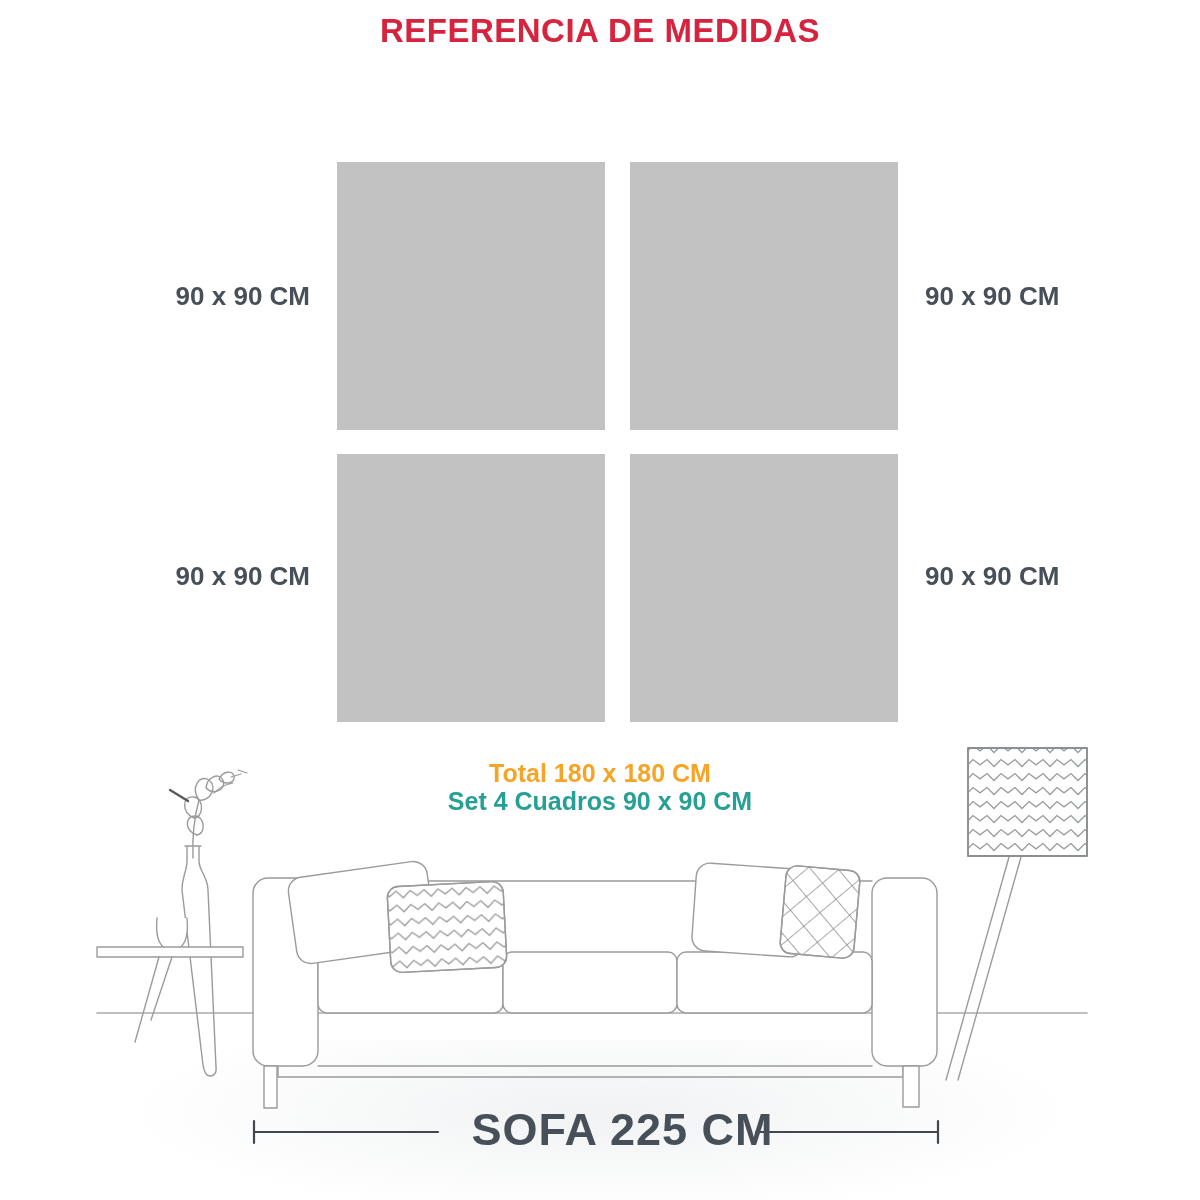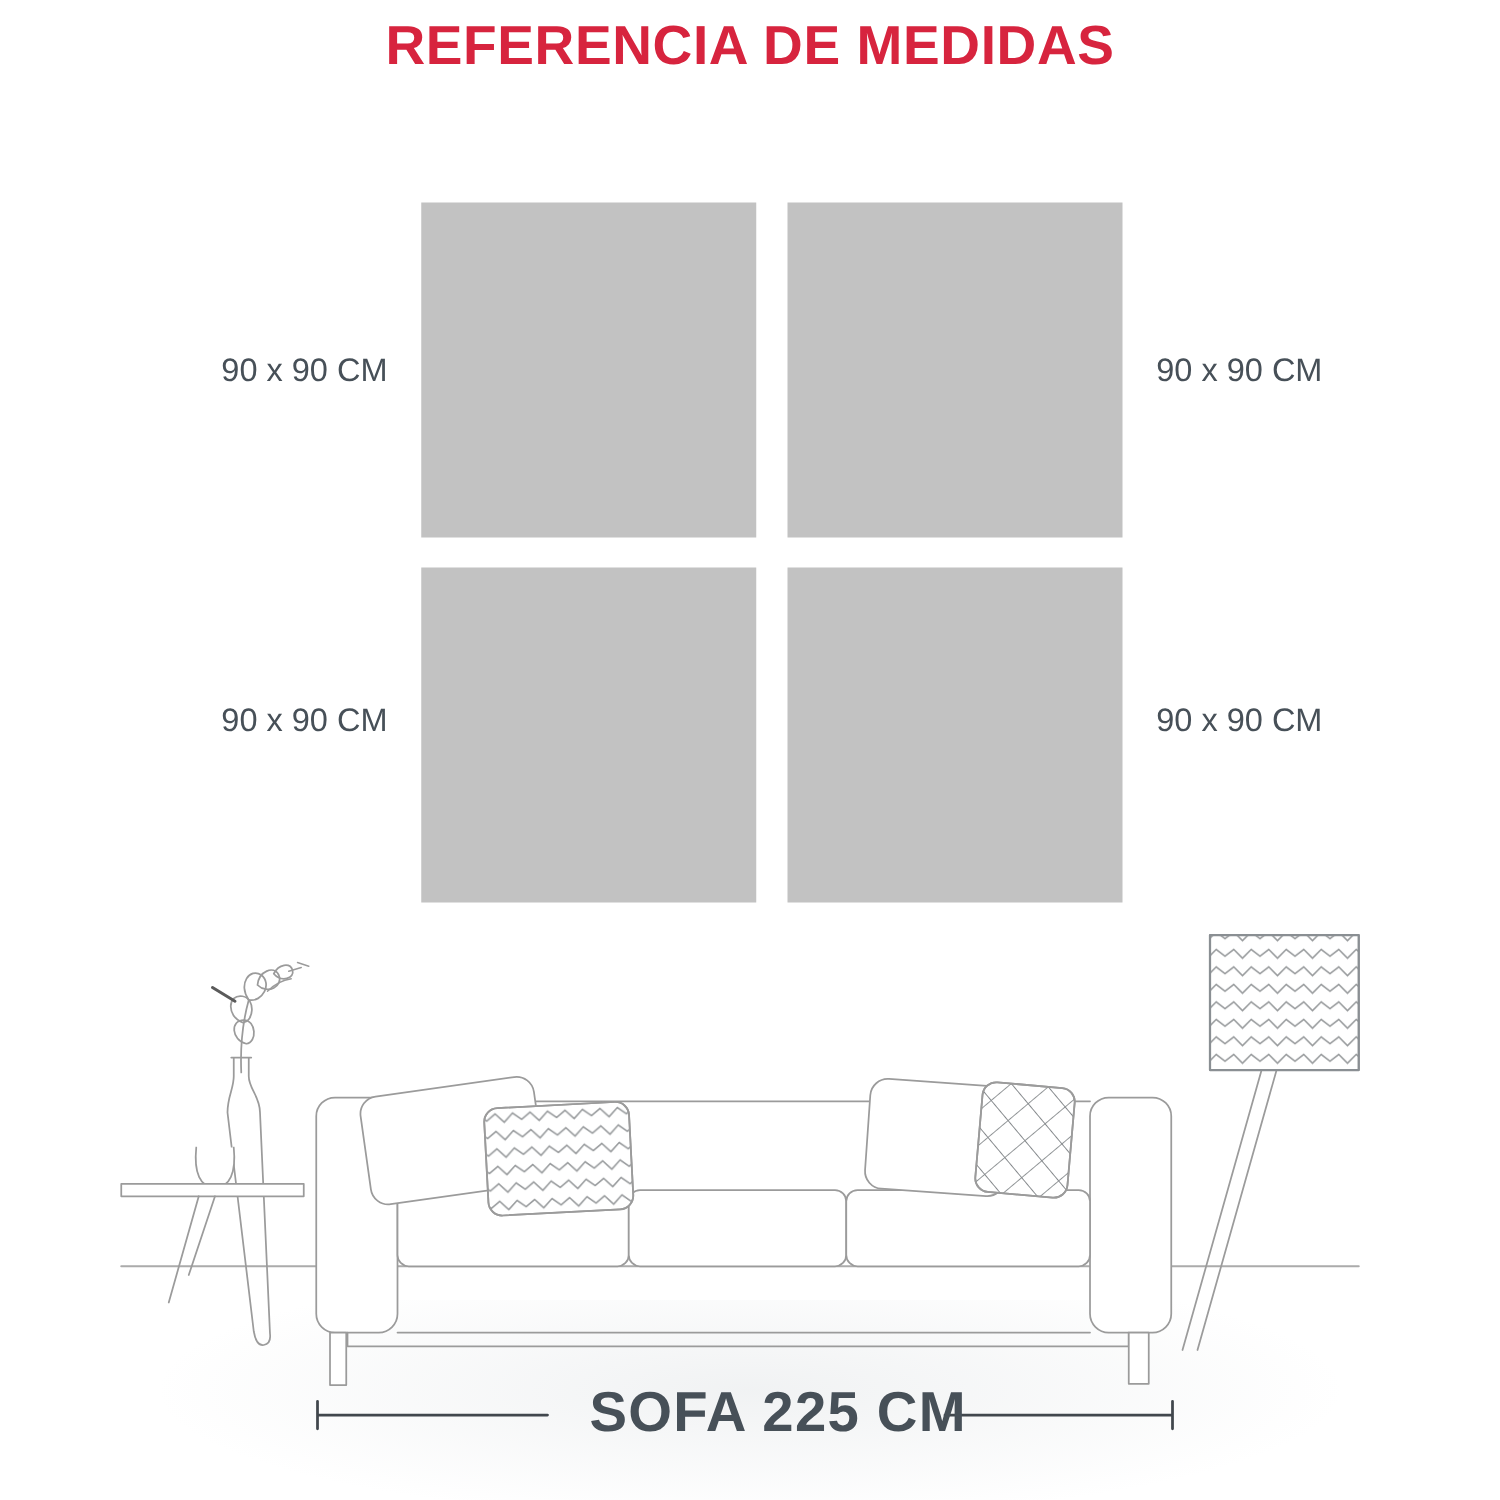--- a/index.html
+++ b/index.html
@@ -2,33 +2,33 @@
 <html style="--c-red: #D7243E; --c-orange: #F6A426; --c-teal: #26A094; --c-slate: #475058; --c-square: #C2C2C2; --c-line: #9B9B9B;"><head>
 <meta charset="utf-8">
 <style>
   html,body{margin:0;padding:0;background:#fff;}
   .canvas{
     position:relative;width:1200px;height:1200px;overflow:hidden;
     background:#fff;font-family:"Liberation Sans","DejaVu Sans",sans-serif;
   }
   .title{
     position:absolute;top:12px;left:0;right:0;margin:0;
-    text-align:center;font-size:44px;font-weight:700;letter-spacing:.5px;
+    text-align:center;font-size:33px;font-weight:700;letter-spacing:.5px;
     color:var(--c-red,#D7243E);
   }
   .square{
     position:absolute;width:268px;height:268px;
     background:var(--c-square,#C2C2C2);
   }
   .sq-tl{left:337px;top:162px;}
   .sq-tr{left:630px;top:162px;}
   .sq-bl{left:337px;top:454px;}
   .sq-br{left:630px;top:454px;}
   .size-label{
-    position:absolute;font-size:26px;font-weight:400;line-height:30px;
+    position:absolute;font-size:26px;font-weight:700;line-height:30px;
     color:var(--c-slate,#475058);white-space:nowrap;
   }
   .pos-l1{left:0;top:281px;width:310px;text-align:right;}
   .pos-r1{left:925px;top:281px;width:275px;text-align:left;}
   .pos-l2{left:0;top:561px;width:310px;text-align:right;}
   .pos-r2{left:925px;top:561px;width:275px;text-align:left;}
   .summary{
     position:absolute;top:759px;left:0;right:0;text-align:center;
     font-weight:700;font-size:25px;line-height:28px;
   }
@@ -57,20 +57,24 @@
   <div class="square sq-tl"></div>
   <div class="square sq-tr"></div>
   <div class="square sq-bl"></div>
   <div class="square sq-br"></div>
 
   <div class="size-label pos-l1">90 x 90 CM</div>
   <div class="size-label pos-r1">90 x 90 CM</div>
   <div class="size-label pos-l2">90 x 90 CM</div>
   <div class="size-label pos-r2">90 x 90 CM</div>
 
+  <div class="summary">
+    <div class="summary-total">Total 180 x 180 CM</div>
+    <div class="summary-set">Set 4 Cuadros 90 x 90 CM</div>
+  </div>
 
   <div class="floor-wash"></div>
 
   <svg class="scene" viewBox="0 0 1200 1200">
     <defs>
       <pattern id="chevron" width="28" height="14" patternUnits="userSpaceOnUse">
         <polyline points="-2,10.5 7,3.5 14,10.5 21,3.5 30,10.5" fill="none" stroke="#979a9c" stroke-width="1.3"></polyline>
       </pattern>
       <pattern id="lattice" width="21" height="21" patternUnits="userSpaceOnUse" patternTransform="rotate(45)">
         <path d="M0 0 H21 M0 0 V21" fill="none" stroke="#85898c" stroke-width="1.4"></path>

